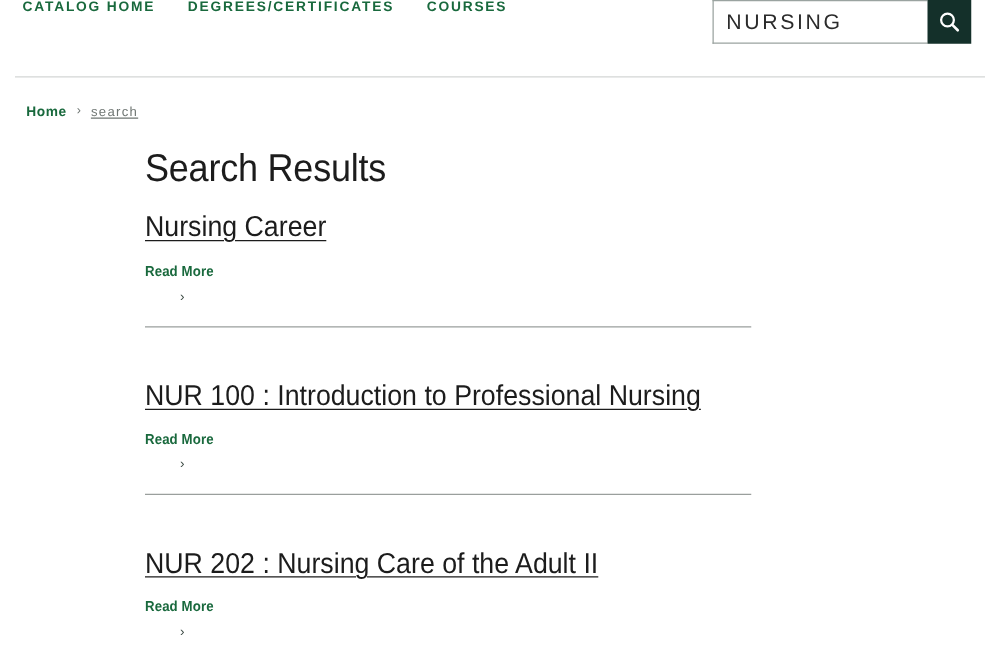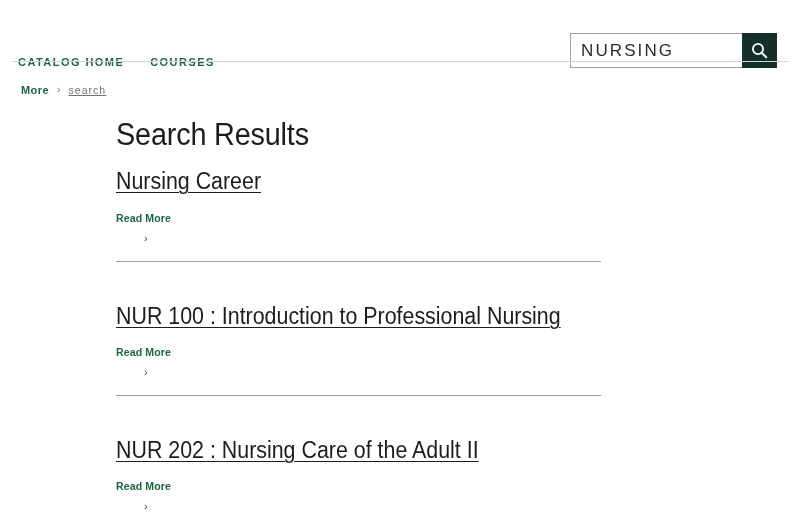--- a/index.html
+++ b/index.html
@@ -17,23 +17,23 @@
   }
 
   
   .header {
     position: relative;
     height: 62px;
     box-sizing: border-box;
   }
   .header-inner {
     display: flex;
-    align-items: flex-end;
+    align-items: flex-start;
     height: 56px;
-    padding: 12px 12px 0 18px;
+    padding: 0 12px 0 18px;
   }
   .nav {
     display: flex;
     align-items: center;
     gap: 26px;
     flex: 0 0 auto;
   }
   .nav-link {
     font-family: "Liberation Sans", sans-serif;
     font-size: 11px;
@@ -195,20 +195,21 @@
   .result-gap { height: 41px; }
 </style>
 </head>
 <body>
 
 <div class="header">
   <div class="header-inner">
 
     <nav class="nav">
       <a class="nav-link" href="#">Catalog Home</a>
+      <a class="nav-link" href="#">Degrees/Certificates</a>
       <a class="nav-link" href="#">Courses</a>
     </nav>
 
     <div class="nav-spacer"></div>
 
     <form class="search-form">
       <input class="search-input" type="text" value="NURSING" style="">
       <button class="search-button" type="submit">
         <span>
           <svg width="17" height="17" viewBox="0 0 17 17" aria-hidden="true">
@@ -217,21 +218,21 @@
           </svg>
         </span>
       </button>
     </form>
 
   </div>
   <div class="header-rule"></div>
 </div>
 
 <div class="breadcrumb">
-  <a class="crumb-home" href="#">More</a>
+  <a class="crumb-home" href="#">Home</a>
   <span class="crumb-sep">›</span>
   <span class="crumb-current">search</span>
 </div>
 
 <main class="main">
   <h1 class="page-title">Search Results</h1>
 
   <div class="results">
 
     <div class="result-item">

